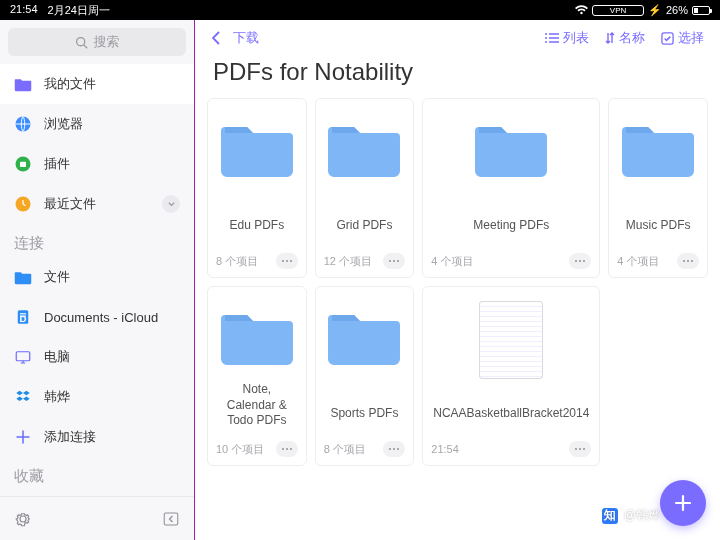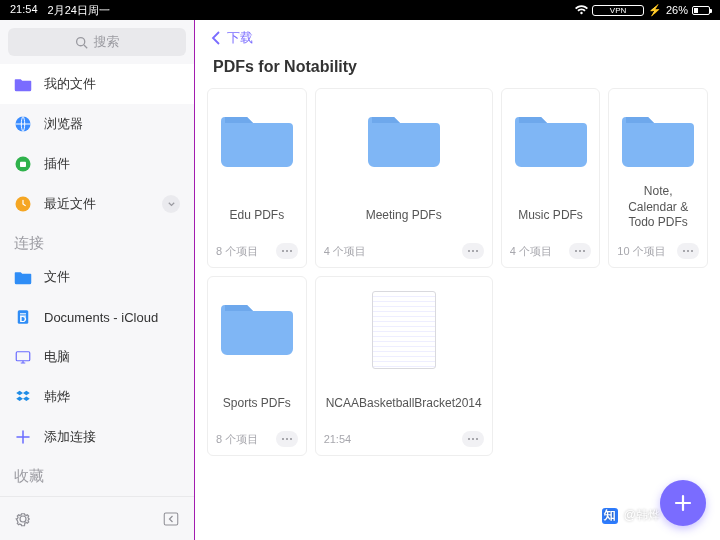--- a/index.html
+++ b/index.html
@@ -18,26 +18,26 @@
 .item{display:flex;align-items:center;gap:12px;height:40px;padding:0 14px;cursor:pointer}
 .item.active{background:#fff}
 .item .ic{width:18px;height:18px;display:flex;align-items:center;justify-content:center}
 .chev{margin-left:auto;width:18px;height:18px;background:#eaeaee;border-radius:50%;display:flex;align-items:center;justify-content:center}
 .chev svg{width:9px;height:9px;fill:#9a9aa0}
 .section{font-size:15px;color:#9d9da3;padding:10px 14px 4px}
 .fav{margin:6px 10px;border:1px dashed #cfcfd5;border-radius:6px;padding:12px 8px;text-align:center;font-size:11px;color:#9d9da3;line-height:1.5}
 .sb-footer{height:44px;border-top:1px solid #e9e9eb;display:flex;align-items:center;justify-content:space-between;padding:0 14px}
 .content{flex:1;display:flex;flex-direction:column;position:relative}
 .topbar{height:36px;display:flex;align-items:center;padding:0 16px}
-.back{color:#7a6cff;display:flex;align-items:center;gap:6px}
+.back{color:#7a6cff;display:flex;align-items:center;gap:12px}
 .back *{color:#7a6cff}
 .tools{margin-left:auto;display:flex;gap:16px}
 .tool{color:#7a6cff;display:flex;align-items:center;gap:4px}
 .tool *{color:#7a6cff}
-h1{font-size:16px;font-weight:700;padding:2px 18px 12px}
+h1{font-size:24px;font-weight:400;padding:2px 18px 12px}
 .grid{flex:1;padding:0 12px;display:grid;grid-template-columns:repeat(4,1fr);gap:8px;align-content:start;overflow:auto}
 .card{border:1px solid #eee;border-radius:6px;height:180px;display:flex;flex-direction:column;align-items:center;padding:14px 8px 8px;position:relative}
 .thumb{width:72px;height:58px;margin-top:8px}
 .folder{fill:#7fb6f5}
 .card .name{margin-top:auto;text-align:center;font-size:12px;color:#555;line-height:1.3;padding:0 2px;min-height:30px;display:flex;align-items:center;justify-content:center}
 .meta{width:100%;display:flex;align-items:center;justify-content:space-between;margin-top:12px}
 .meta span{font-size:11px;color:#a7a7ad}
 .more{width:22px;height:16px;background:#f1f1f4;border-radius:8px;display:flex;align-items:center;justify-content:center;gap:2px}
 .more i{width:2px;height:2px;background:#8f8f96;border-radius:50%}
 .doc{width:64px;height:78px;border:1px solid #d9d9de;border-radius:3px;background:repeating-linear-gradient(#fff,#fff 4px,#eef 4px,#eef 5px);position:relative;margin-top:0}
@@ -188,31 +188,70 @@
   </aside>
 
   <main class="content">
     <div class="topbar">
       <div class="back">
         <svg width="10" height="14" viewBox="0 0 10 14">
             <path d="M8 1L2 7l6 6" fill="none" stroke="#7a6cff" stroke-width="1.8"></path>
           </svg>
         <span>下载</span>
       </div>
+      <div class="tools">
+        <div class="tool">
+          <svg width="14" height="12" viewBox="0 0 14 12">
+              <path stroke="#7a6cff" stroke-width="1.6" d="M4 2h10M4 6h10M4 10h10"></path>
+              <circle cx="1" cy="2" r="1" fill="#7a6cff"></circle>
+              <circle cx="1" cy="6" r="1" fill="#7a6cff"></circle>
+              <circle cx="1" cy="10" r="1" fill="#7a6cff"></circle>
+            </svg>
+          <span>列表</span>
+        </div>
+        <div class="tool">
+          <svg width="10" height="12" viewBox="0 0 10 12">
+              <path d="M3 1v10M1 9l2 2 2-2M7 11V1M5 3l2-2 2 2" fill="none" stroke="#7a6cff" stroke-width="1.4"></path>
+            </svg>
+          <span>名称</span>
+        </div>
+        <div class="tool">
+          <svg width="13" height="13" viewBox="0 0 14 14">
+              <rect x="1" y="1" width="12" height="12" rx="2" fill="none" stroke="#7a6cff" stroke-width="1.4"></rect>
+              <path d="M4 7l2 2 4-4" fill="none" stroke="#7a6cff" stroke-width="1.6"></path>
+            </svg>
+          <span>选择</span>
+        </div>
+      </div>
     </div>
     <h1>PDFs for Notability</h1>
     <div class="grid" id="grid">
         <div class="card">
           <svg class="thumb" viewBox="0 0 72 58">
             <path class="folder" d="M4 6h22l6 6h36a4 4 0 014 4v34a6 6 0 01-6 6H6a6 6 0 01-6-6V10a4 4 0 014-4z"></path>
             <path fill="#6ea8ec" d="M4 6h22l6 6H4z"></path>
           </svg>
           <div class="name">Edu PDFs</div>
           <div class="meta">
             <span>8 个项目</span>
+            <span class="more">
+              <i></i>
+              <i></i>
+              <i></i>
+            </span>
+          </div>
+        </div>
+        <div class="card">
+          <svg class="thumb" viewBox="0 0 72 58">
+            <path class="folder" d="M4 6h22l6 6h36a4 4 0 014 4v34a6 6 0 01-6 6H6a6 6 0 01-6-6V10a4 4 0 014-4z"></path>
+            <path fill="#6ea8ec" d="M4 6h22l6 6H4z"></path>
+          </svg>
+          <div class="name">Grid PDFs</div>
+          <div class="meta">
+            <span>12 个项目</span>
             <span class="more">
               <i></i>
               <i></i>
               <i></i>
             </span>
           </div>
         </div>
         <div class="card">
           <svg class="thumb" viewBox="0 0 72 58">
             <path class="folder" d="M4 6h22l6 6h36a4 4 0 014 4v34a6 6 0 01-6 6H6a6 6 0 01-6-6V10a4 4 0 014-4z"></path>

